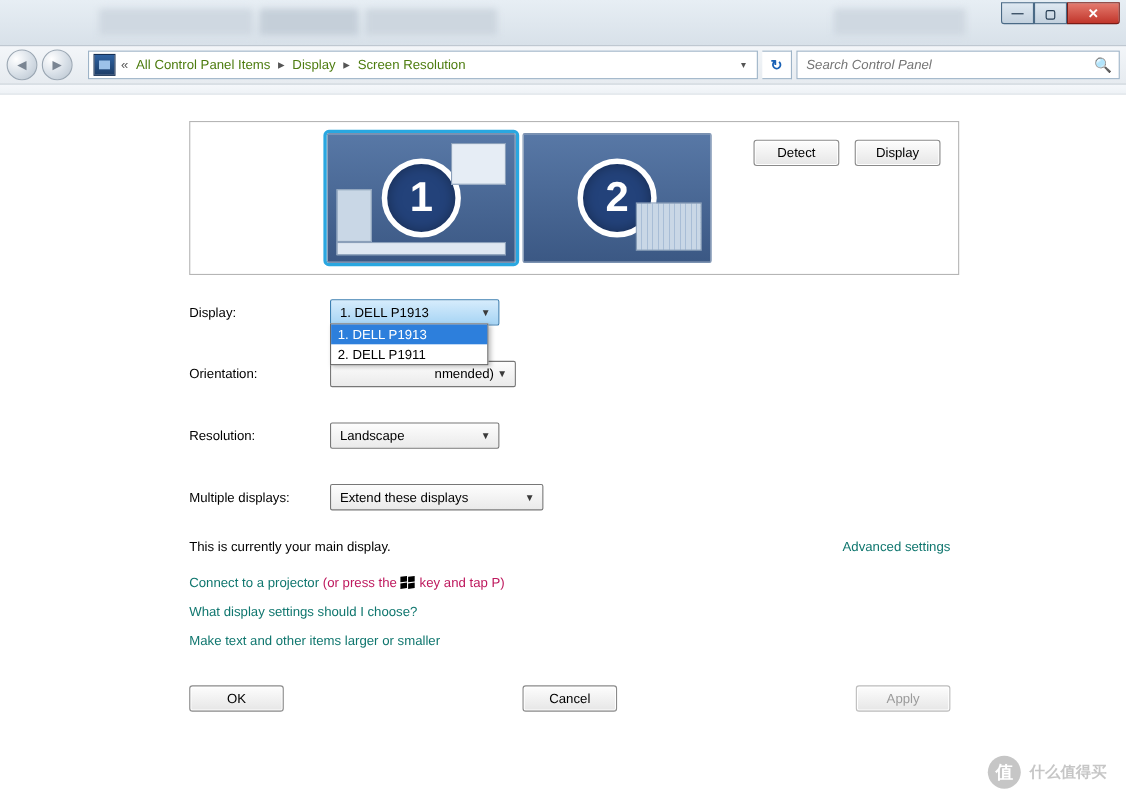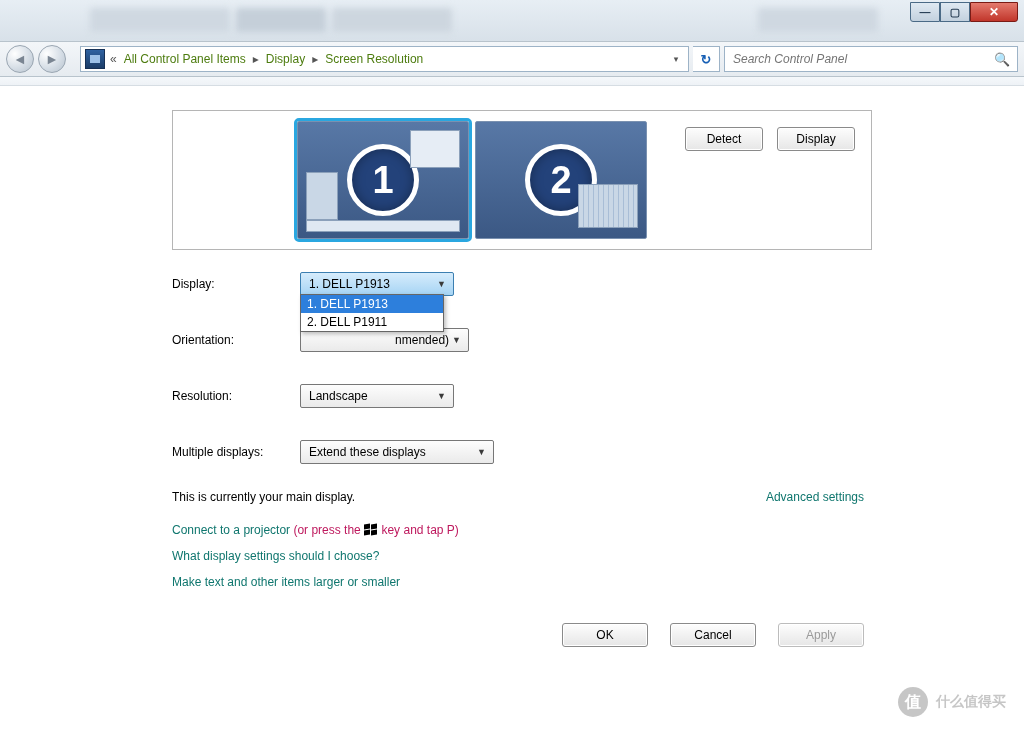--- a/index.html
+++ b/index.html
@@ -220,21 +220,21 @@
   .win-key {
     display:inline-block; width:14px; height:12px; position:relative; top:2px;
   }
   .win-key span{ position:absolute; width:6px; height:5px; background:#000; }
   .win-key .a{left:0;top:0;transform:skewY(-8deg);} .win-key .b{left:7px;top:0;transform:skewY(-8deg);}
   .win-key .c{left:0;top:6px;transform:skewY(-8deg);} .win-key .d{left:7px;top:6px;transform:skewY(-8deg);}
 
   .button-bar {
     width: 692px;
     margin: 34px 0 0 0;
-    display:flex; justify-content:flex-end; gap:22px;
+    display:flex; justify-content:space-between; gap:10px;
   }
 
   
   .watermark {
     position:absolute; right:18px; bottom:12px;
     display:flex; align-items:center; gap:8px;
     color:#bdbdbd; font-size:14px; font-weight:bold;
     opacity:.85;
   }
   .watermark .circ {

